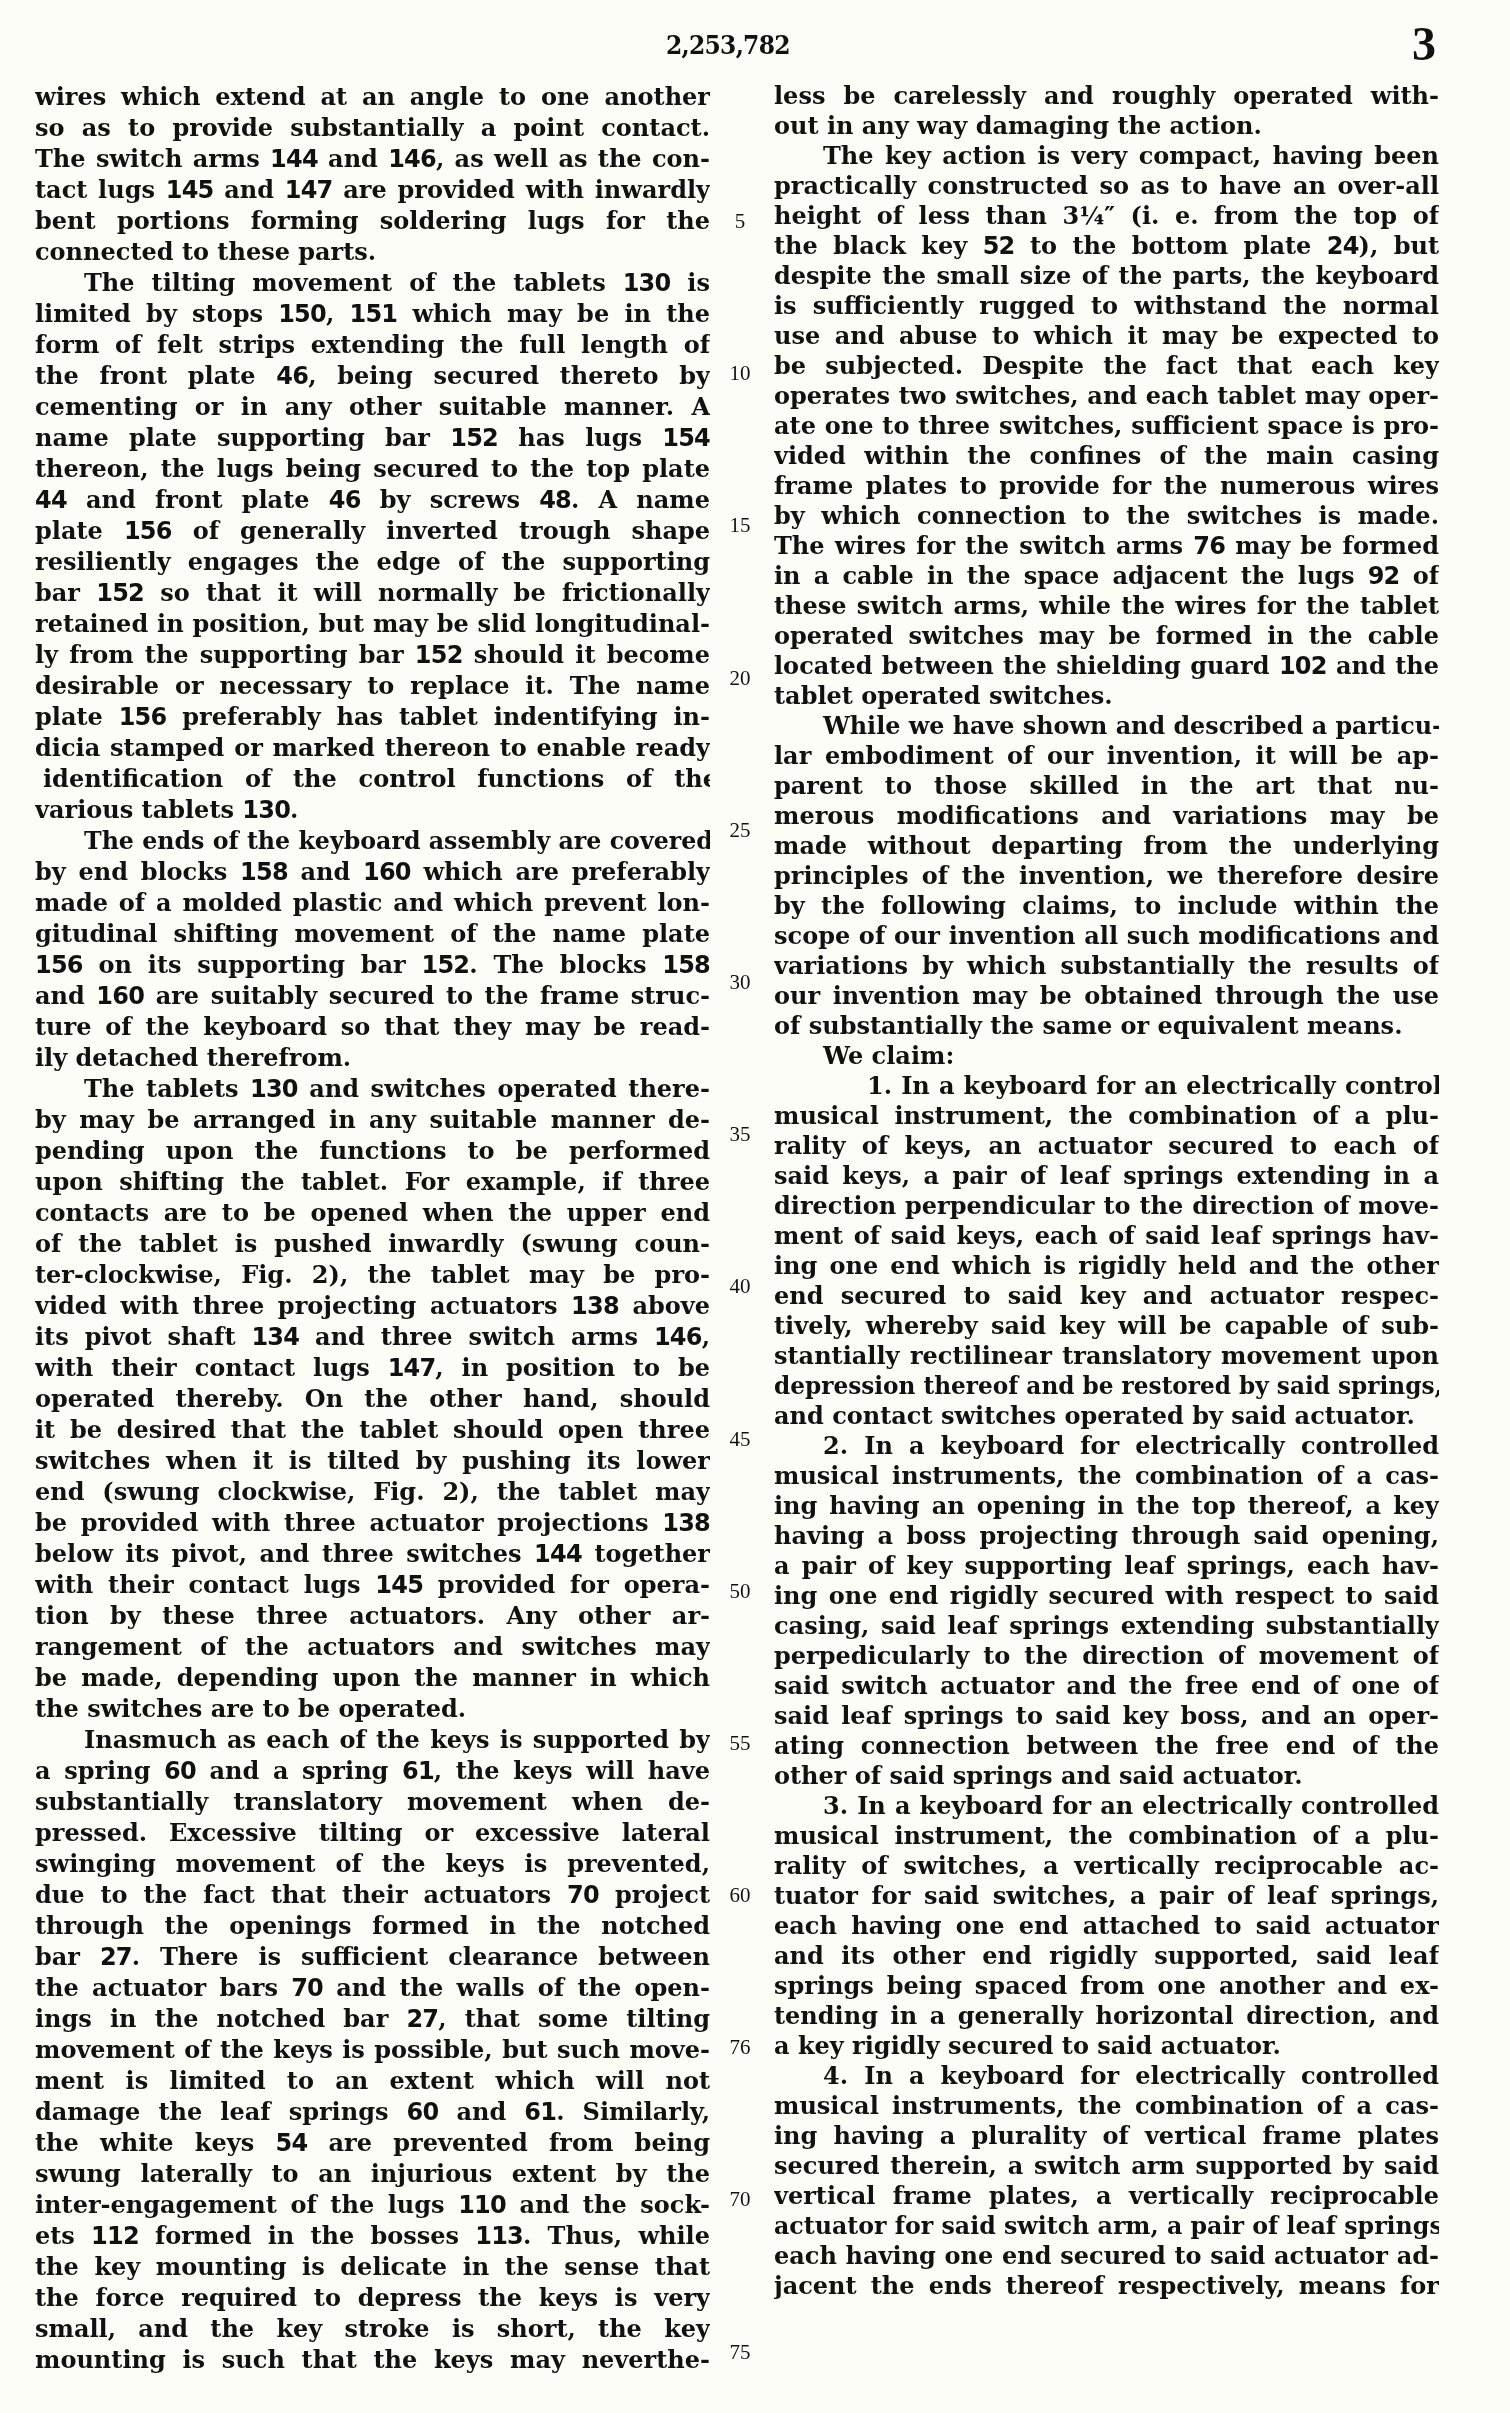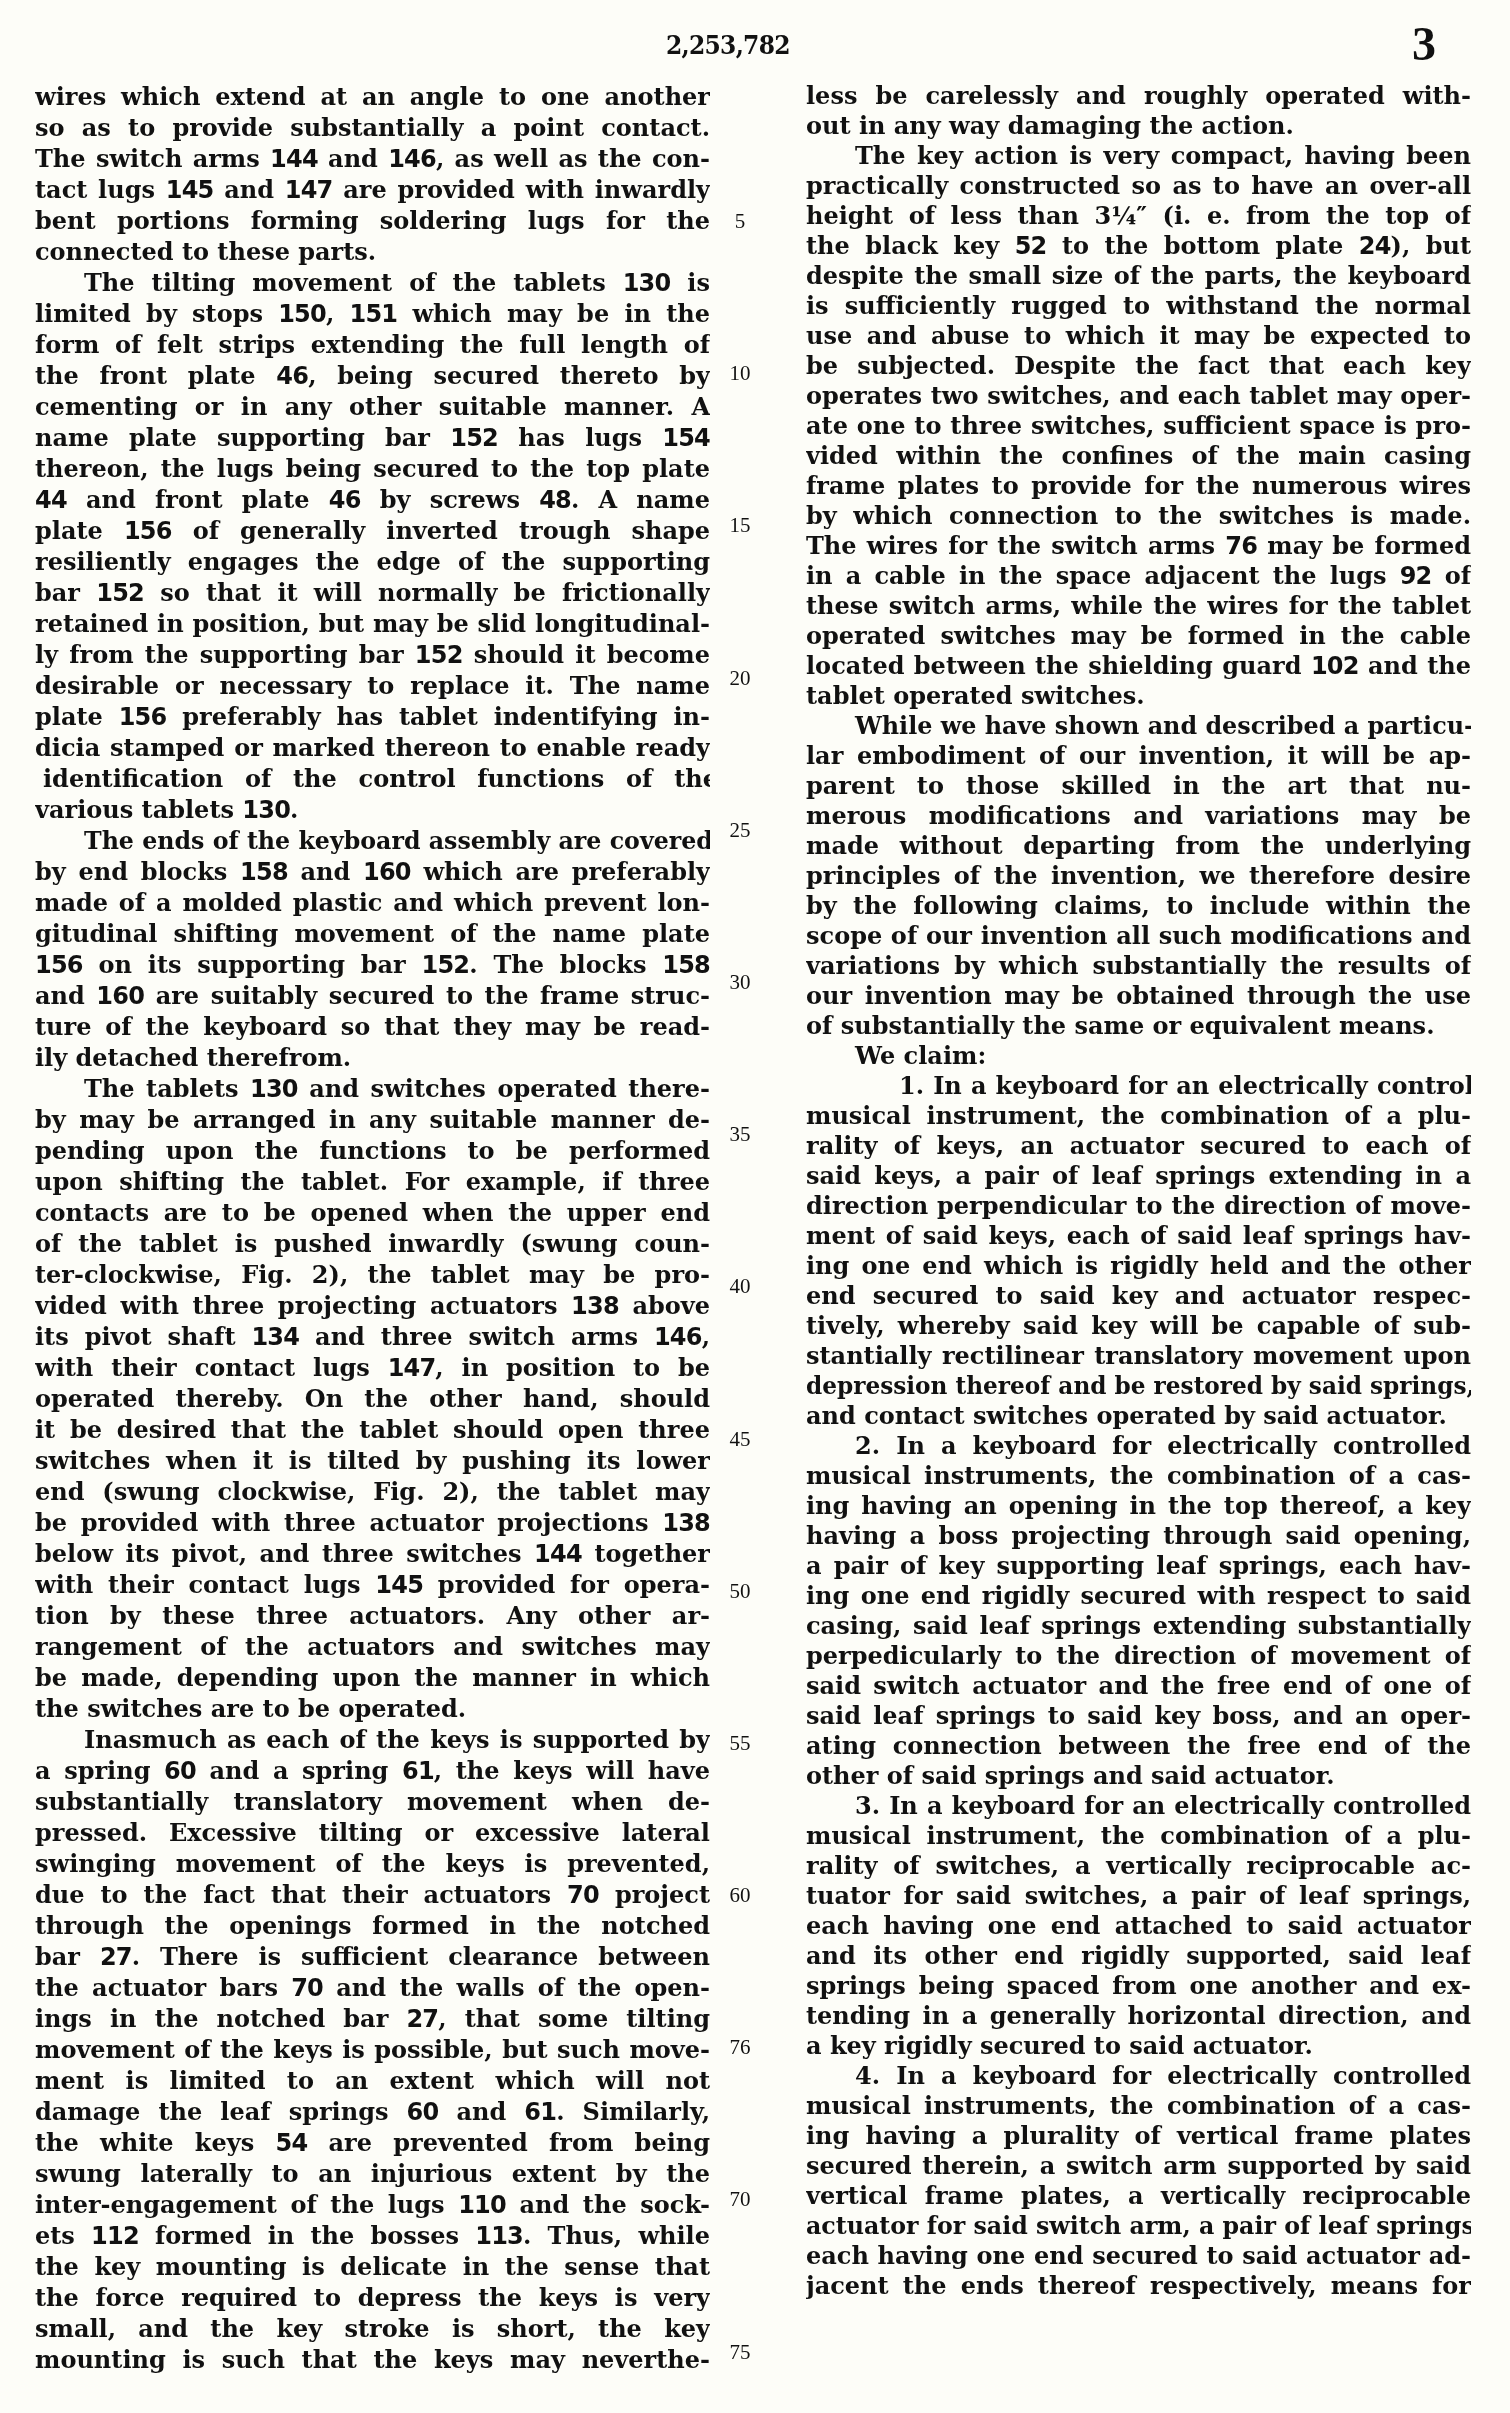--- a/index.html
+++ b/index.html
@@ -17,21 +17,21 @@
     font-size: 26px; letter-spacing: -0.8px; line-height: 32px;
     transform: scaleX(0.9); transform-origin: left;
   }
   .page-number {
     position: absolute; left: 1412px; top: 17.5px;
     font-family: "Liberation Serif", serif; font-weight: bold;
     font-size: 48px; line-height: 51px;
   }
   .column { position: absolute; top: 81px; }
   .col-left { left: 35px; width: 675px; }
-  .col-right { left: 806px; width: 665px; text-decoration: underline; }
+  .col-right { left: 774px; width: 665px; text-decoration: underline; }
   .line {
     display: block; white-space: nowrap;
     font-size: 24px; font-weight: bold;
     text-align: justify; text-align-last: justify;
     overflow: hidden;
   }
   .col-left .line { height: 31px; line-height: 31px; }
   .col-right .line { height: 30px; line-height: 30px; }
   .line.last { text-align-last: left; }
   .line.indent { padding-left: 49px; box-sizing: border-box; }

